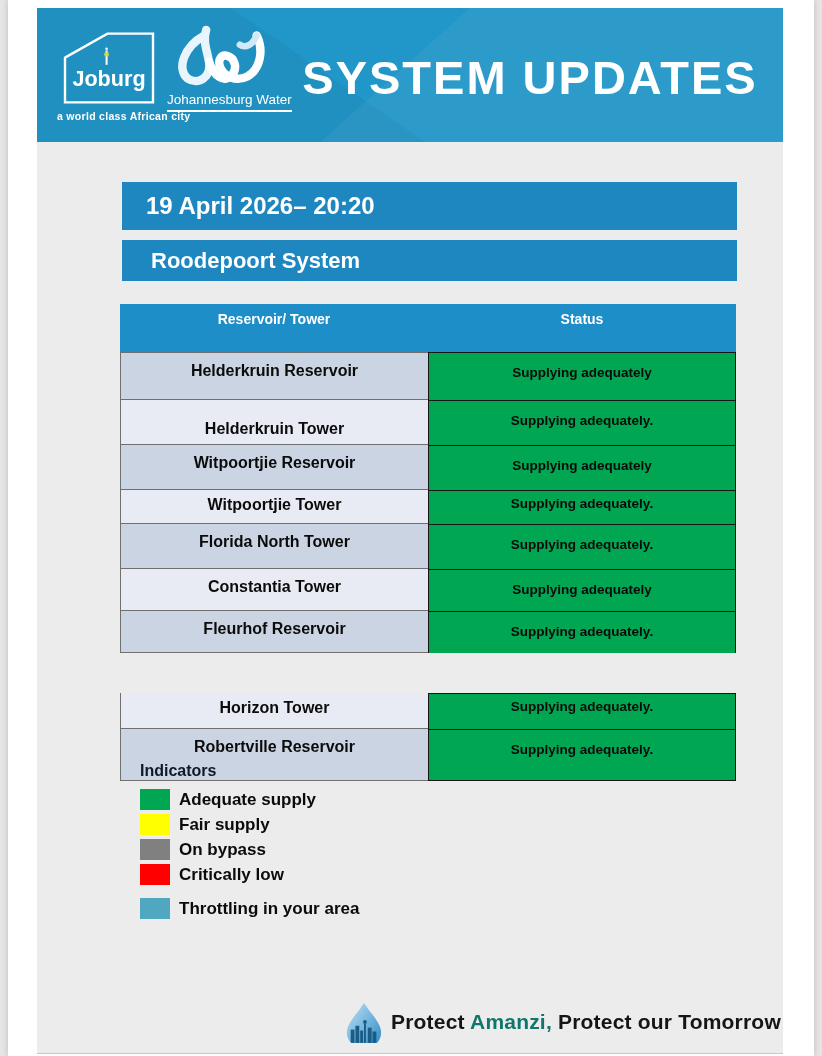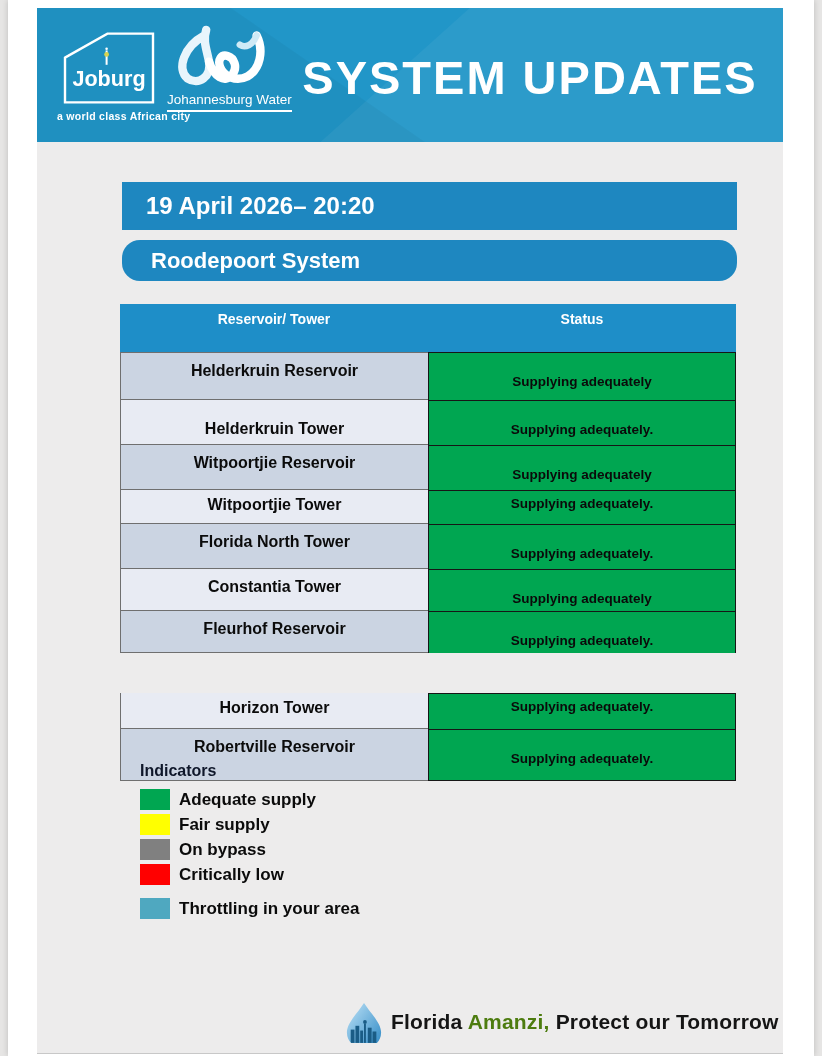--- a/index.html
+++ b/index.html
@@ -15,31 +15,31 @@
   .joburg-tagline { position:absolute; left:20px; top:102px; color:#ffffff; font-size:10.5px; font-weight:bold; letter-spacing:0.3px; z-index:2; white-space:nowrap; }
   .jw-logo { position:absolute; left:130px; top:14px; z-index:2; }
   .jw-name { position:absolute; left:130px; top:84px; color:#ffffff; font-size:13.5px; border-bottom:2px solid #ffffff; padding-bottom:3px; z-index:2; white-space:nowrap; }
 
   
   .content { position:absolute; left:29px; top:142px; width:746px; height:912px; background:#edecec; border-bottom:1px solid #c8c8c8; }
 
   
   .bar { position:absolute; left:114px; width:615px; background:#1e87c0; color:#ffffff; font-weight:bold; display:flex; align-items:center; }
   .bar.datetime { top:182px; height:48px; font-size:24px; padding-left:24px; }
-  .bar.system { top:240px; height:41px; font-size:22px; padding-left:29px;border-radius:18px; }
+  .bar.system { top:240px; height:41px; font-size:22px; padding-left:29px; }
 
   
   .res-table { position:absolute; left:112px; top:304px; width:616px; }
   .t-header { display:flex; height:48px; background:#1e8ec8; }
   .t-header .hcell { width:308px; text-align:center; color:#ffffff; font-weight:bold; font-size:14px; padding-top:7px; }
   .t-row { display:flex; }
   .t-row .cell { width:308px; text-align:center; font-weight:bold; }
   .t-row .name { font-size:16px; color:#0b0b0b; padding-top:9px; border-left:1px solid #6f6f6f; border-bottom:1px solid #6f6f6f;text-align:center; }
   .t-row:first-of-type .name { border-top:1px solid #6f6f6f; }
-  .t-row .status { font-size:13.5px; color:#0a0a0a; background:#00a651; padding-top:21px; border:1px solid #161616; border-bottom:none; }
+  .t-row .status { font-size:13.5px; color:#0a0a0a; background:#00a651; padding-top:12px; border:1px solid #161616; border-bottom:none; }
   .t-row:last-of-type .status { border-bottom:1px solid #161616; }
   .t-row:nth-of-type(odd) .name { background:#cbd4e2; }
   .t-row:nth-of-type(even) .name { background:#e8ebf3; }
   .t-row:nth-of-type(1){ height:48px; } .t-row:nth-of-type(2){ height:45px; }
   .t-row:nth-of-type(3){ height:45px; } .t-row:nth-of-type(4){ height:34px; }
   .t-row:nth-of-type(5){ height:45px; } .t-row:nth-of-type(6){ height:42px; }
   .t-row:nth-of-type(7){ height:42px; } .t-row:nth-of-type(8){ height:36px;margin-top:40px; }
   .t-row:nth-of-type(9){ height:52px; }
   .t-row:nth-of-type(2) .name { padding-top:20px; }
   .t-row:nth-of-type(4) .name, .t-row:nth-of-type(8) .name { padding-top:6px; }
@@ -49,21 +49,21 @@
   .indicators { position:absolute; left:132px; top:762px; }
   .ind-title { font-size:16px; font-weight:bold; color:#0f172a; margin-bottom:9px; }
   .ind-item { display:flex; align-items:center; margin-bottom:4px; }
   .ind-item:nth-of-type(5) { margin-top:13px; }
   .swatch { display:inline-block; width:30px; height:21px; margin-right:9px; }
   .ind-label { font-size:17px; font-weight:bold; color:#0b0b0b; white-space:nowrap; }
 
   
   .footer { position:absolute; left:337px; top:1001px; display:flex; align-items:center; }
   .footer-text { font-size:21px; font-weight:bold; color:#151515; margin-left:8px; white-space:nowrap; letter-spacing:0.2px; }
-  .amanzi { color:#4d7c0f; }
+  .amanzi { color:#0f766e; }
 </style>
 </head>
 <body>
 
 <div class="page">
 
   <div class="banner">
     <div class="joburg-logo">
       <svg width="96" height="80" viewBox="0 0 120 96">
         <path d="M5,35 L58,5 L115,5 L115,91 L5,91 Z" fill="none" stroke="#ffffff" stroke-width="3"></path>
@@ -194,16 +194,16 @@
       <g clip-path="url(#dropClip)" fill="#1a5c86">
         <rect x="6" y="30" width="4" height="14"></rect>
         <rect x="11" y="26" width="4" height="18"></rect>
         <rect x="16" y="31" width="3" height="13"></rect>
         <rect x="20" y="24" width="2" height="20"></rect>
         <circle cx="21" cy="22" r="2"></circle>
         <rect x="24" y="28" width="4" height="16"></rect>
         <rect x="29" y="32" width="4" height="12"></rect>
       </g>
     </svg>
-    <div class="footer-text"><span>Florida </span><span class="amanzi">Amanzi,</span><span> Protect our Tomorrow</span></div>
+    <div class="footer-text"><span>Protect </span><span class="amanzi">Amanzi,</span><span> Protect our Tomorrow</span></div>
   </div>
 
 </div>
 
 </body></html>

